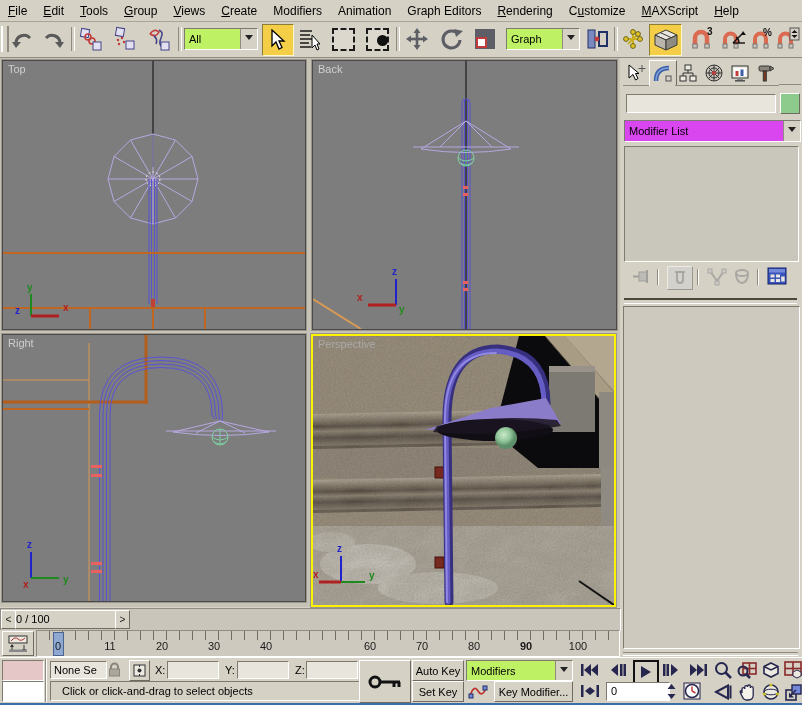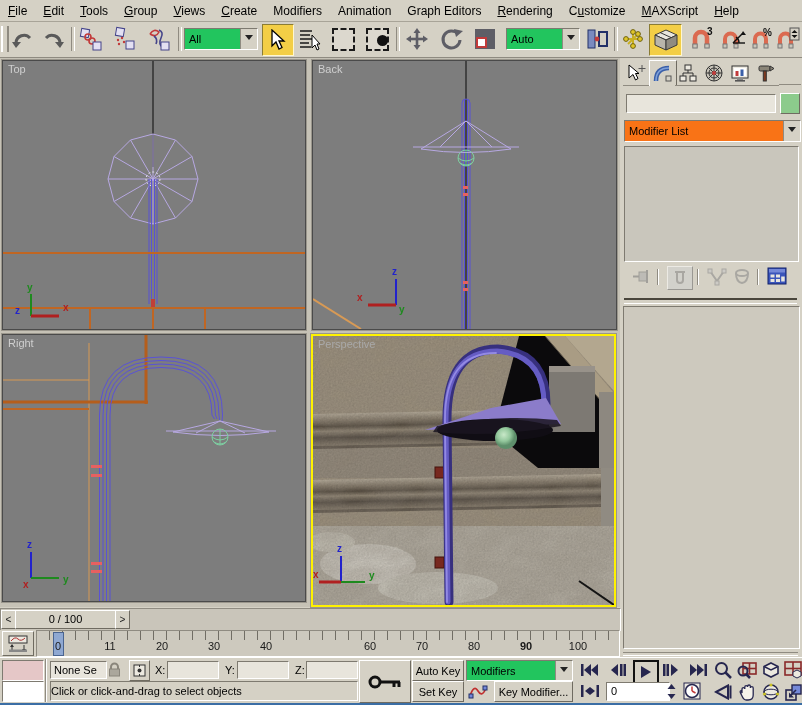--- a/index.html
+++ b/index.html
@@ -10,34 +10,34 @@
   .sunken{border:1px solid;border-color:#7E7A70 #FFFFFF #FFFFFF #7E7A70;background:#D5D1C5;}
   .field{border:1px solid;border-color:#7E7A70 #FFFFFF #FFFFFF #7E7A70;background:#E8E5DC;}
   
   #menubar{position:absolute;left:0;top:0;width:802px;height:21px;background:#D5D1C5;border-bottom:1px solid #A8A498;display:flex;align-items:center;font-size:12px;}
   .menu-item{padding:2px 8px;cursor:default;}
   
   #toolbar{position:absolute;left:0;top:22px;width:802px;height:35px;background:#D5D1C5;border-bottom:1px solid #8F8B81;}
   .tbtn{position:absolute;top:2px;width:30px;height:30px;display:flex;align-items:center;justify-content:center;}
   .tbtn.active{background:#F3CE46;border:1px solid;border-color:#8A7C34 #FFF7CF #FFF7CF #8A7C34;}
   .tsep{position:absolute;top:5px;width:2px;height:24px;border-left:1px solid #8F8B81;border-right:1px solid #FFFFFF;}
-  .combo{position:absolute;top:6px;height:20px;background:#22c55e;border:1px solid;border-color:#7E7A70 #FFFFFF #FFFFFF #7E7A70;display:flex;align-items:center;}
+  .combo{position:absolute;top:6px;height:20px;background:#bef264;border:1px solid;border-color:#7E7A70 #FFFFFF #FFFFFF #7E7A70;display:flex;align-items:center;}
   .combo .cv{flex:1;padding:0 4px;font-size:11px;white-space:nowrap;overflow:hidden;}
   .combo .cb{width:16px;height:100%;background:#D5D1C5;border-left:1px solid #8F8B81;display:flex;align-items:center;justify-content:center;}
   .arr-dn{width:0;height:0;border:4px solid transparent;border-top:5px solid #222;margin-top:4px;}
   
   #vp-area{position:absolute;left:0;top:58px;width:620px;height:549px;background:#C6C2B6;}
   .vp{position:absolute;background:#7D7D7D;border:1px solid #4A4A4A;box-shadow:0 0 0 1px #9A968C;}
   .vp-label{position:absolute;left:5px;top:2px;color:#CFCFCF;font-size:11px;z-index:5;}
   .vp svg{position:absolute;left:0;top:0;}
   #vp-persp{border:2px solid #FFF200;}
   
   #timeslider{position:absolute;left:0;top:608px;width:619px;height:21px;background:#C9C5BA;border:1px solid;border-color:#8F8B81 #FFF #FFF #8F8B81;}
   .ts-btn{position:absolute;top:1px;width:13px;height:17px;display:flex;align-items:center;justify-content:center;font-size:10px;color:#222;}
-  #ts-handle{position:absolute;left:14px;top:1px;width:99px;height:17px;text-align:center;line-height:17px;}
+  #ts-handle{position:absolute;left:14px;top:1px;width:99px;height:17px;line-height:17px;}
   #trackbar{position:absolute;left:0;top:630px;width:619px;height:26px;background:#D5D1C5;}
   #ruler{position:absolute;left:36px;top:0;width:582px;height:25px;background:#CDC9BE;border:1px solid;border-color:#8F8B81 #FFF #FFF #8F8B81;}
   #ruler .ticks{position:absolute;left:0;top:0;width:100%;height:9px;background:repeating-linear-gradient(to right,transparent 0 12px,#716D64 12px 13px);}
   .rnum{position:absolute;top:9px;font-size:11px;color:#1A1A1A;transform:translateX(-50%);}
   #frame-marker{position:absolute;left:16px;top:1px;width:9px;height:22px;background:#8FA8D2;border:1px solid #4A6490;}
   
   #statusbar{position:absolute;left:0;top:657px;width:802px;height:46px;background:#D5D1C5;border-top:1px solid #FFFFFF;}
   #win-bottom{position:absolute;left:0;top:703px;width:802px;height:2px;background:#3B6EA5;}
   .sb-label{position:absolute;font-size:11px;}
   .sb-btn{position:absolute;display:flex;align-items:center;justify-content:center;font-size:11px;}
@@ -167,21 +167,21 @@
           <polygon points="15,2 24,4 17,10" fill="#5E5E66"></polygon>
         </svg>
     </div>
     <div class="tbtn" style="left:470px">
       <svg width="22" height="22">
           <rect x="1" y="1" width="20" height="20" fill="#5E5E66"></rect>
           <rect x="3" y="10" width="9" height="9" fill="#FFF" stroke="#C23A3A" stroke-width="2"></rect>
         </svg>
     </div>
     <div class="combo" style="left:506px;width:72px">
-      <span class="cv">Auto</span>
+      <span class="cv">Graph</span>
       <span class="cb">
           <span class="arr-dn" style="margin-top:1px"></span>
         </span>
     </div>
     <div class="tbtn" style="left:582px">
       <svg width="26" height="24">
           <rect x="4" y="3" width="7" height="18" fill="#7A8ABF" stroke="#223068"></rect>
           <rect x="15" y="5" width="8" height="14" fill="none" stroke="#223068" stroke-width="2"></rect>
           <circle cx="13" cy="12" r="2.4" fill="#C23A3A"></circle>
         </svg>
@@ -564,21 +564,21 @@
           <rect x="3" y="3" width="11" height="5" rx="1.5" fill="#8A8578" stroke="#333"></rect>
           <polygon points="14,3 18,5.5 14,8" fill="#8A8578" stroke="#333"></polygon>
           <rect x="7.3" y="8" width="3" height="10" fill="#7E3A20" stroke="#333"></rect>
         </svg>
     </div>
     <div class="abs" style="left:158px;top:26px;width:22px;height:1px;background:#8F8B81;"></div>
 
     <div class="field" style="position:absolute;left:5px;top:36px;width:148px;height:17px;"><span></span></div>
     <div class="abs raised" style="left:159px;top:35px;width:18px;height:19px;background:#8CCB8C;border-color:#FFF #6F6B61 #6F6B61 #FFF;"></div>
 
-    <div class="combo" style="left:3px;top:62px;width:175px;background:#f97316;">
+    <div class="combo" style="left:3px;top:62px;width:175px;background:#d946ef;">
       <span class="cv">Modifier List</span>
       <span class="cb">
           <span class="arr-dn" style="margin-top:1px"></span>
         </span>
     </div>
 
     <div class="sunken" style="position:absolute;left:3px;top:88px;width:173px;height:114px;background:#C9C6BC;"></div>
 
     <div class="abs" style="left:0;top:206px;width:181px;height:28px;">
       <div class="abs icon-dis" style="left:10px;top:4px">
@@ -654,21 +654,21 @@
         </svg>
     </div>
 
     <span class="sb-label" style="left:155px;top:6px">X:</span>
     <div class="field" style="position:absolute;left:167px;top:3px;width:50px;height:16px;"><span></span></div>
     <span class="sb-label" style="left:225px;top:6px">Y:</span>
     <div class="field" style="position:absolute;left:237px;top:3px;width:50px;height:16px;"><span></span></div>
     <span class="sb-label" style="left:295px;top:6px">Z:</span>
     <div class="field" style="position:absolute;left:306px;top:3px;width:50px;height:16px;"><span></span></div>
 
-    <div class="field sb-btn" style="left:50px;top:23px;width:306px;height:18px;justify-content:flex-start;padding-left:0;background:#D5D1C5;">
+    <div class="field sb-btn" style="left:50px;top:23px;width:306px;height:18px;justify-content:flex-start;padding-left:11px;background:#D5D1C5;">
         <span>Click or click-and-drag to select objects</span>
       </div>
 
     <div class="raised sb-btn" style="left:359px;top:2px;width:50px;height:41px;">
       <svg width="34" height="18">
           <circle cx="7" cy="9" r="5" fill="none" stroke="#111" stroke-width="3"></circle>
           <line x1="12" y1="9" x2="32" y2="9" stroke="#111" stroke-width="3"></line>
           <line x1="26" y1="9" x2="26" y2="14" stroke="#111" stroke-width="3"></line>
           <line x1="31" y1="9" x2="31" y2="14" stroke="#111" stroke-width="3"></line>
         </svg>

